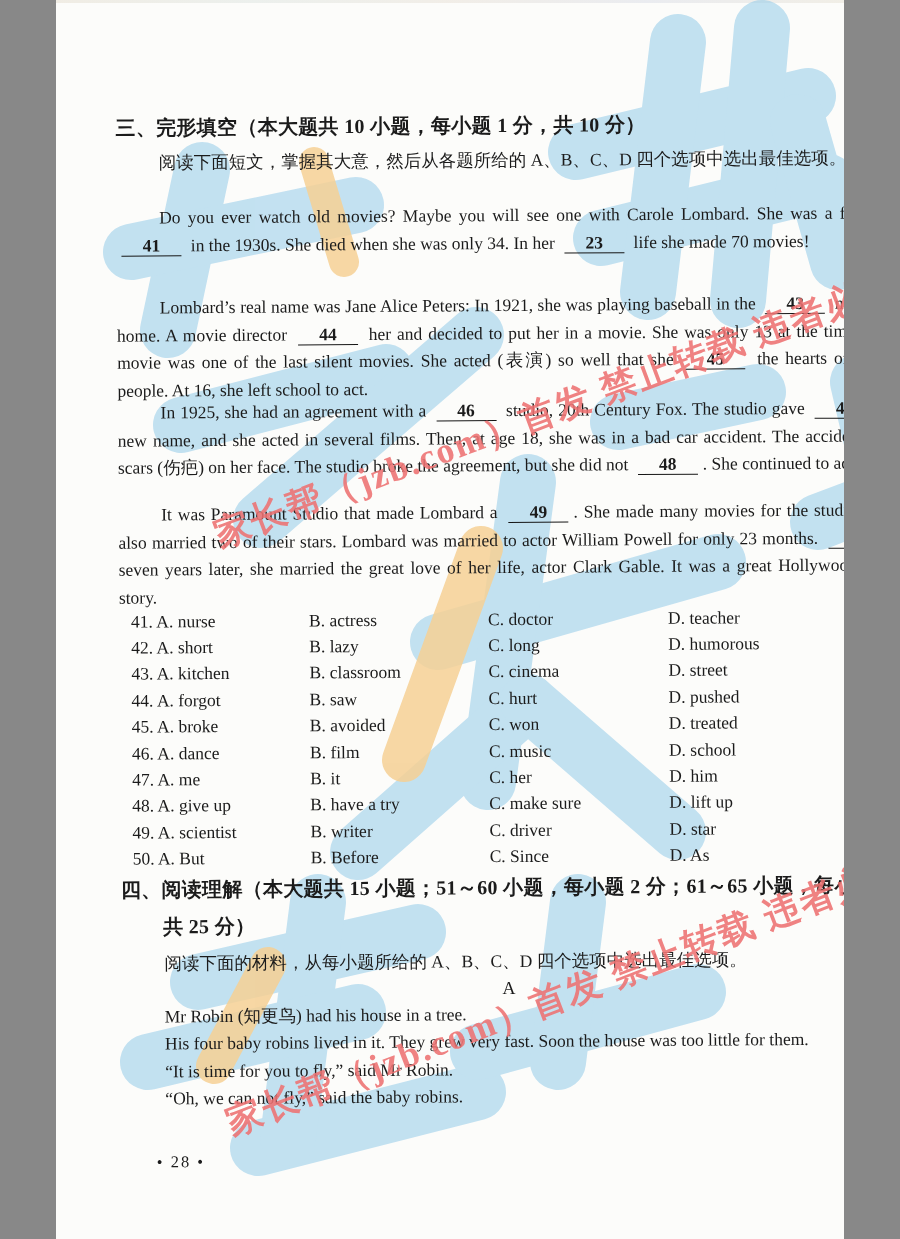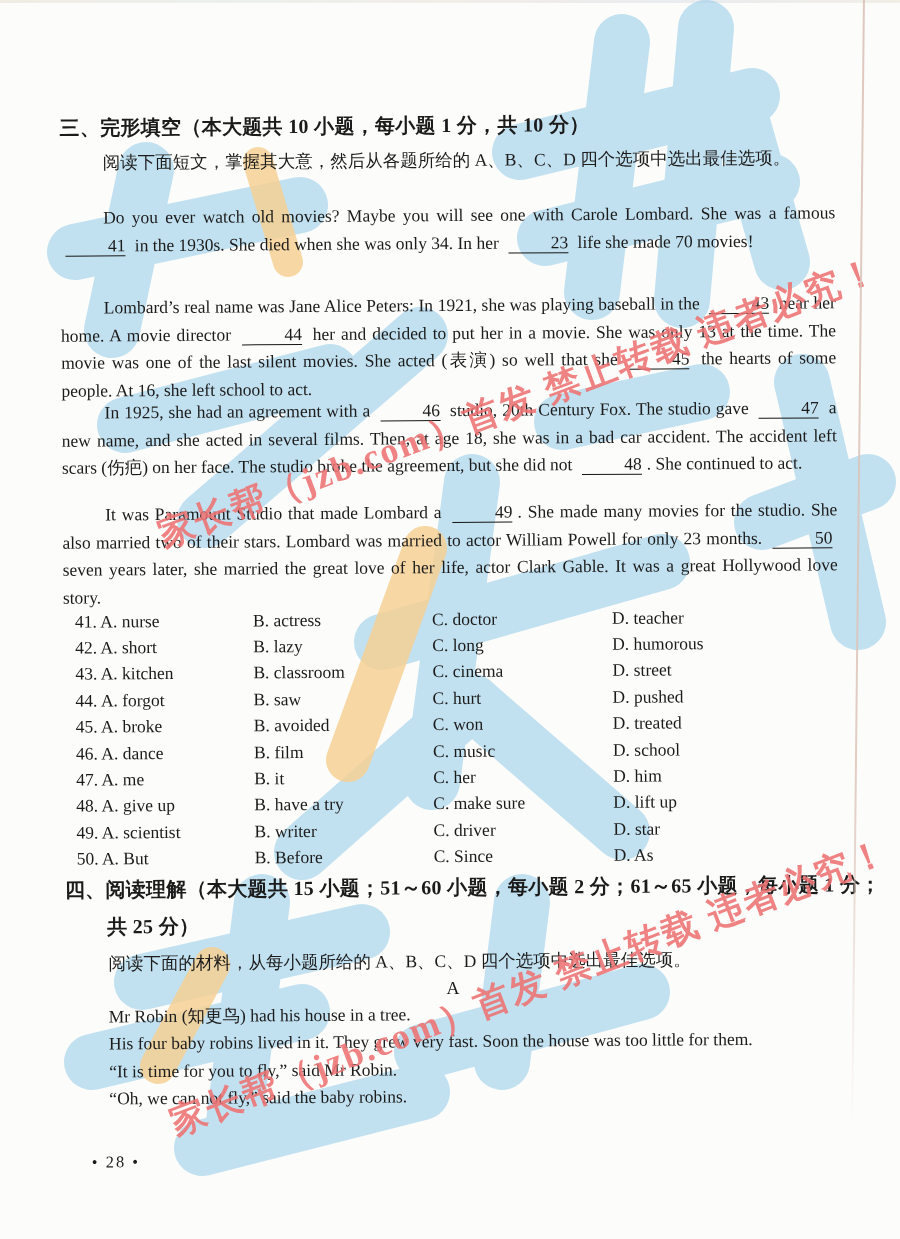--- a/index.html
+++ b/index.html
@@ -1,17 +1,17 @@
 <!DOCTYPE html>
 <html><head>
 <meta charset="utf-8">
 <style>
   html,body{margin:0;padding:0;background:#888;}
   .page{
-    position:relative;width:900px;height:1239px;margin:0 auto;
+    position:relative;width:788px;height:1239px;margin:0 auto;
     background:#fcfcfa;overflow:hidden;
     font-family:"Liberation Serif","DejaVu Serif",serif;color:#1b1b1b;
   }
   .scan-top-edge{position:absolute;top:0;left:0;width:100%;height:3px;
     background:linear-gradient(90deg,#e7e0d2,#dfe6e2,#e9e2d8,#dcdfe8,#e8e3d6);opacity:.55;}
   .scan-right-edge{position:absolute;top:-6px;left:863px;width:2px;height:1130px;
     background:linear-gradient(180deg,#d9bfb6 0%,#ddc5ba 70%,rgba(221,197,186,0) 100%);
     transform:rotate(0.6deg);transform-origin:top center;opacity:.85;}
   
   .wm-blue{position:absolute;top:0;left:0;pointer-events:none;}
@@ -23,31 +23,31 @@
   .wm-red-upper{left:160px;top:512px;transform:rotate(-20.5deg);}
   .wm-red-lower{left:172px;top:1100px;transform:rotate(-21deg);}
   
   .tilt{position:absolute;inset:0;transform:rotate(-0.4deg);transform-origin:450px 620px;}
   .zh-head{position:absolute;left:63px;width:790px;font-weight:bold;font-size:20px;
     white-space:nowrap;letter-spacing:.3px;}
   .zh-text{font-size:20px;}
   .para{position:absolute;left:63px;width:775px;font-size:17.5px;line-height:27.5px;
     text-align:justify;text-indent:43px;}
   .zh-para{line-height:34px;}
-  .blank{display:inline-block;min-width:60px;text-align:right;text-indent:0;
-    border-bottom:1.7px solid #161616;margin:0 5px;line-height:1.05;padding-bottom:1px;}
+  .blank{display:inline-block;min-width:60px;text-align:center;text-indent:0;
+    border-bottom:1.7px solid #161616;margin:0 5px;line-height:1.05;padding-bottom:1px;font-weight:bold;}
   .options{position:absolute;left:75px;width:770px;font-size:17.5px;}
   .opt-row{display:grid;grid-template-columns:178px 179px 180px 1fr;height:26.4px;
     align-items:center;}
   .opt-cell{white-space:nowrap;}
   .passage-label{position:absolute;left:63px;width:775px;text-align:center;font-size:18px;}
   .passage .p{margin:0;text-indent:43px;}
   .passage{position:absolute;left:63px;width:775px;font-size:17.5px;line-height:27.4px;
     text-align:justify;}
-  .page-num{position:absolute;left:88px;top:1150px;font-size:16.5px;letter-spacing:2px;}
+  .page-num{position:absolute;left:97px;top:1150px;font-size:16.5px;letter-spacing:2px;}
 </style>
 </head>
 <body>
 
 <div class="page">
 
   <div class="scan-top-edge"></div>
 
   <svg class="wm-blue" width="900" height="1239" viewBox="0 0 900 1239">
     <g stroke="#93cbe9" stroke-width="56" stroke-linecap="round" fill="none" opacity="0.55">

